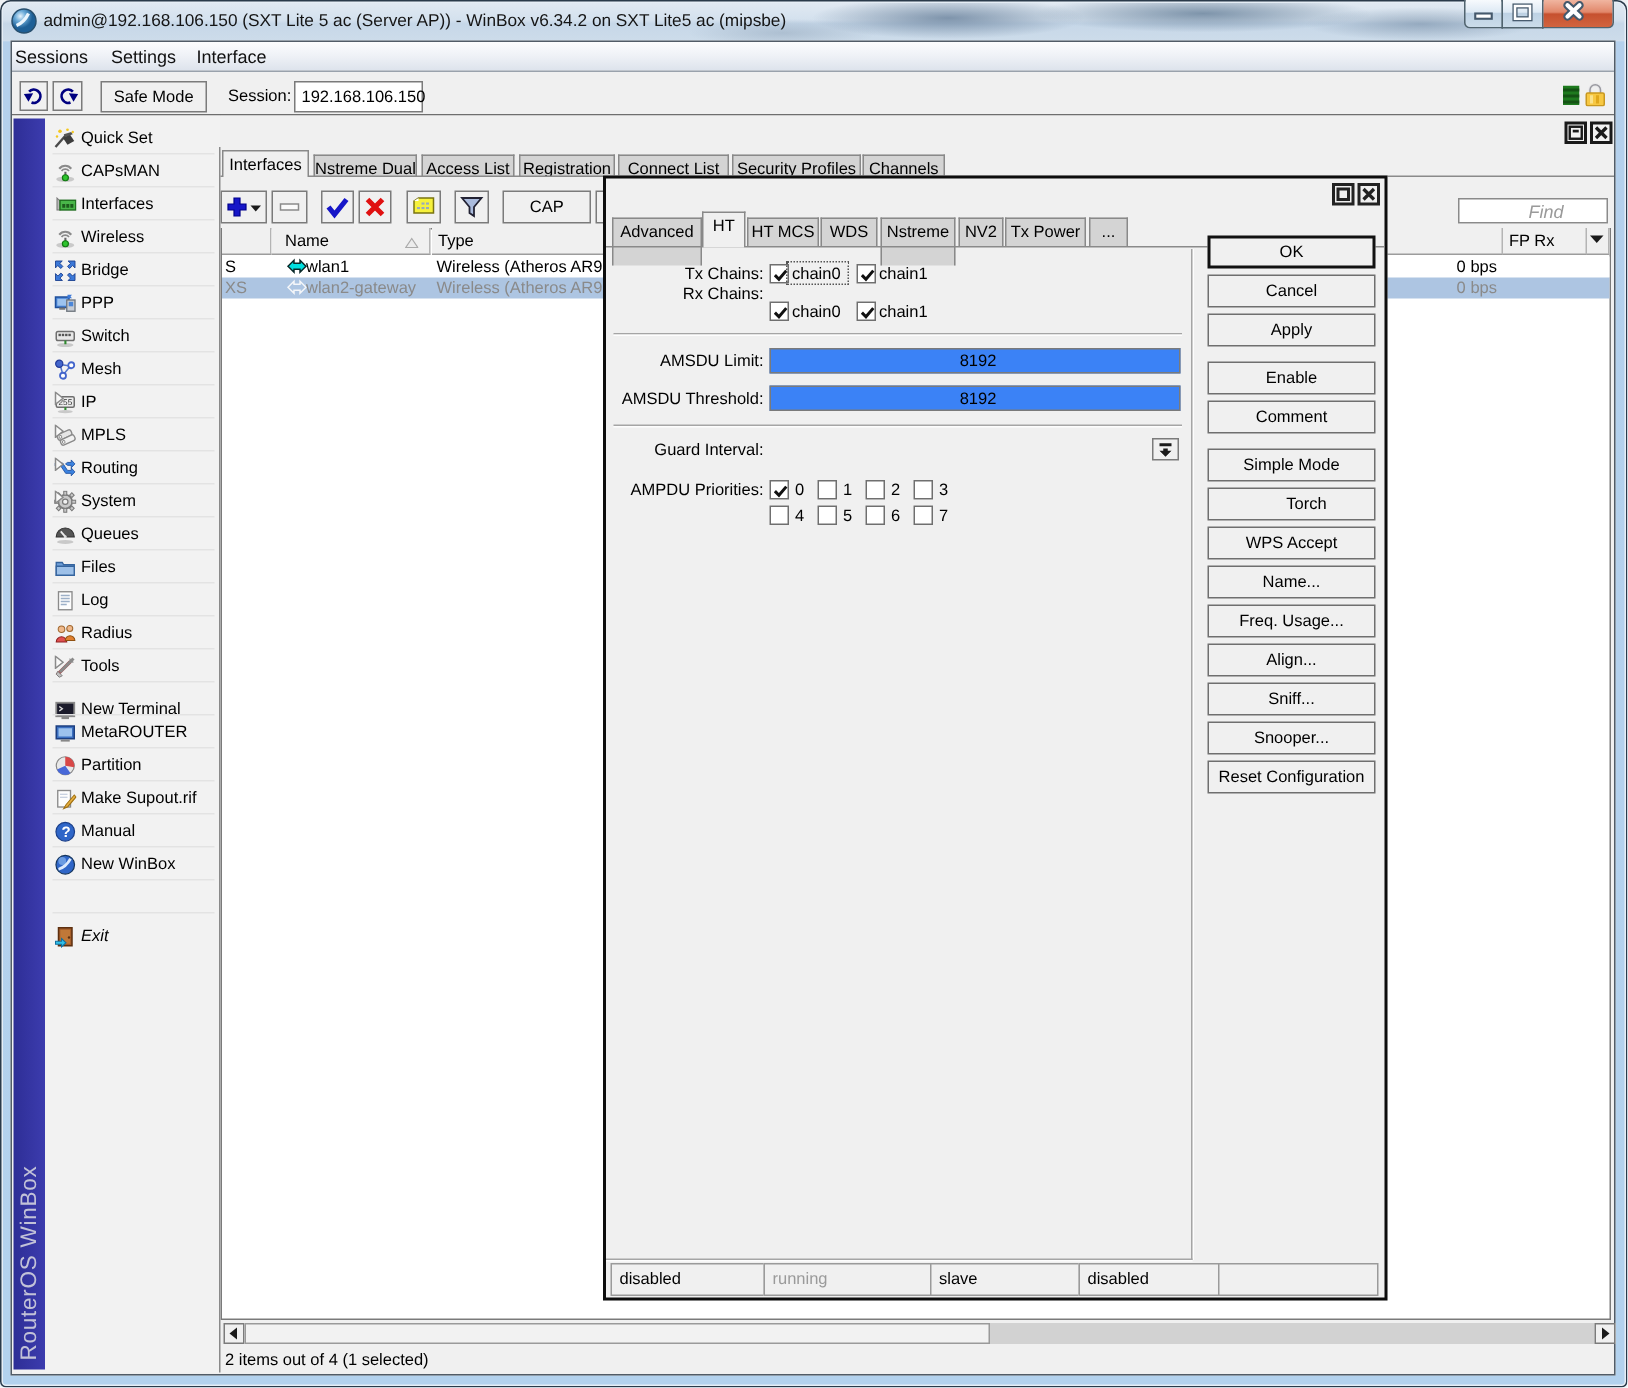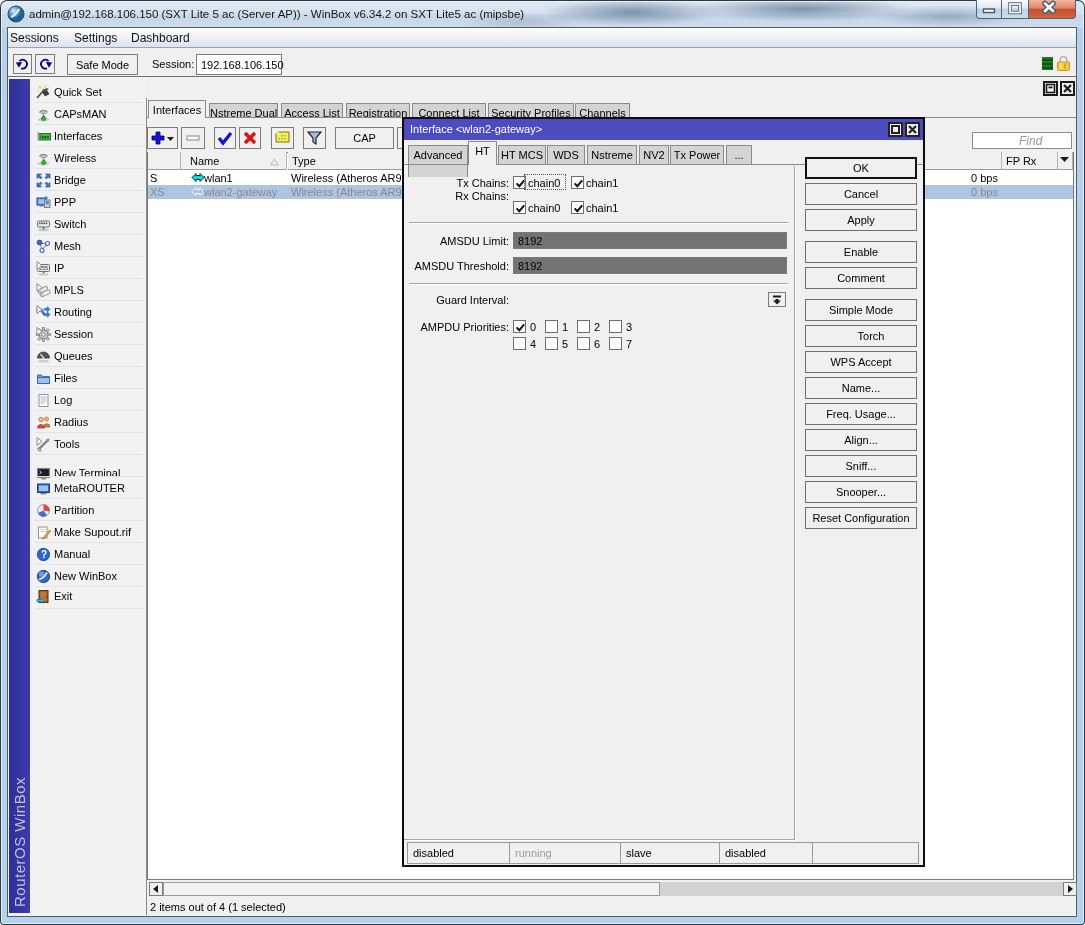--- a/index.html
+++ b/index.html
@@ -64,21 +64,21 @@
 .hdrcell { position:absolute; top:152px; height:18px; background:#f0f0f0; border-right:1px solid #b4b4b4; border-bottom:1px solid #9c9c9c; font-size:11px; }
 .row { position:absolute; height:14px; font-size:11px; }
 
 
 #dlg { left:402px; top:117px; width:523px; height:750px; background:#f0f0f0; border:2px solid #0d0d0d; }
 #dlgtitle { left:404px; top:119px; width:519px; height:21px; background:#4c4cc0; }
 #dlgtitle span { position:absolute; left:6px; top:4px; color:#fff; font-size:11px; }
 .dbtn { position:absolute; width:15px; height:15px; background:#efefef; border:2px solid #222; }
 .rbtn { position:absolute; left:805px; width:112px; height:22px; background:#f0f0f0; border:1px solid #6f6f6f; text-align:center; padding-top:4px; font-size:11px; }
 .flabel { position:absolute; font-size:11px; text-align:right; }
-.finput { position:absolute; background:#737373; border:1px solid #7a7a7a; font-size:11px; padding:2px 0 0 4px; }
+.finput { position:absolute; background:#3b82f6; border:1px solid #7a7a7a; font-size:11px; padding:2px 0 0 4px;text-align:center; }
 .cb { position:absolute; width:13px; height:13px; background:#fff; border:1px solid #6f6f6f; }
 .cb svg { position:absolute; left:0px; top:0px; }
 .hsep { position:absolute; height:2px; border-top:1px solid #a5a5a5; border-bottom:1px solid #fdfdfd; }
 .scell { position:absolute; top:842px; height:22px; border:1px solid #9a9a9a; font-size:11px; padding:4px 0 0 5px; background:#f0f0f0; }
 </style>
 </head>
 <body>
 <div id="page">
   <div id="frame" class="abs"></div>
   <div id="titlebar" class="abs"></div>
@@ -102,21 +102,21 @@
           <stop offset="100%" stop-color="#1d5f96"></stop>
         </radialGradient>
       </defs>
       <circle cx="9" cy="9" r="8" fill="url(#orbg)" stroke="#274f6e" stroke-width="1"></circle>
       <path d="M4 12 Q9 10 12 4" stroke="#eaf5fd" stroke-width="2.2" fill="none"></path>
     </svg>
   <div id="client" class="abs"></div>
   <div id="menubar" class="abs"></div>
   <div class="abs menuitem" style="left:0;margin-left:10px;">Sessions</div>
   <div class="abs menuitem" style="left:74px;">Settings</div>
-  <div class="abs menuitem" style="left:131px;">Dashboard</div>
+  <div class="abs menuitem" style="left:131px;">Interface</div>
   <div id="toolbar" class="abs"></div>
   <div class="btn" style="left:13px;top:54px;width:19px;height:20px;"><svg width="17" height="18">
         <path d="M5.4 6.1 A4.4 4.4 0 1 1 7.0 13.3" fill="none" stroke="#000080" stroke-width="1.8"></path>
         <path d="M1.9 7.6 L8.1 7.1 L5.0 12.8 Z" fill="#000080"></path>
       </svg></div>
   <div class="btn" style="left:35px;top:54px;width:20px;height:20px;"><svg width="18" height="18">
         <path d="M12.6 6.1 A4.4 4.4 0 1 0 11.0 13.3" fill="none" stroke="#000080" stroke-width="1.8"></path>
         <path d="M16.1 7.6 L9.9 7.1 L13.0 12.8 Z" fill="#000080"></path>
       </svg></div>
   <div class="btn" style="left:67px;top:54px;width:71px;height:21px;padding-top:4px;">Safe Mode</div>
@@ -284,21 +284,21 @@
           <rect x="6.5" y="0.5" width="2" height="2.6"></rect>
           <rect x="6.5" y="11.9" width="2" height="2.6"></rect>
           <rect x="0.5" y="6.5" width="2.6" height="2"></rect>
           <rect x="11.9" y="6.5" width="2.6" height="2"></rect>
           <rect x="2" y="2" width="2.2" height="2.2" transform="rotate(45 3.1 3.1)"></rect>
           <rect x="10.8" y="2" width="2.2" height="2.2" transform="rotate(45 11.9 3.1)"></rect>
           <rect x="2" y="10.8" width="2.2" height="2.2" transform="rotate(45 3.1 11.9)"></rect>
           <rect x="10.8" y="10.8" width="2.2" height="2.2" transform="rotate(45 11.9 11.9)"></rect>
         </g>
       </svg>
-      <span class="lbl">Session</span>
+      <span class="lbl">System</span>
       <svg class="sbarr" width="7" height="9">
         <path d="M1 0.5 L6 4.5 L1 8.5 Z" fill="#f8f8f8" stroke="#8a8a8a" stroke-width="1"></path>
       </svg>
     </div>
   <div class="sbsep" style="top:344.0px;"></div>
   <div class="sbitem" style="top:344.5px;">
       <svg width="15" height="15" viewBox="0 0 15 15">
         <path d="M1.5 9 a6 6 0 0 1 12 0 z" fill="#555" stroke="#333" stroke-width="0.8"></path>
         <path d="M7.5 8.8 L4.5 5.2" stroke="#eee" stroke-width="1.2"></path>
         <circle cx="7.5" cy="8.8" r="1" fill="#ddd"></circle>
@@ -394,21 +394,21 @@
   <div class="sbsep" style="top:564.0px;"></div>
   <div class="sbitem" style="top:564.5px;">
       <svg width="15" height="15" viewBox="0 0 15 15">
         <circle cx="7.5" cy="7.5" r="6.2" fill="#2f66c8" stroke="#16365e" stroke-width="0.8"></circle>
         <circle cx="5.5" cy="5" r="2.6" fill="#7aaae8" opacity="0.8"></circle>
         <path d="M3 10.5 Q8 9 11 3.5" stroke="#dceafc" stroke-width="1.8" fill="none"></path>
       </svg>
       <span class="lbl">New WinBox</span>
     </div>
   <div class="sbsep" style="top:586.0px;"></div>
-  <div class="sbitem" style="top:585px;">
+  <div class="sbitem" style="top:613px;font-style:italic;">
       <svg width="15" height="15" viewBox="0 0 15 15">
         <rect x="3" y="1.5" width="9" height="12" fill="#a05a28" stroke="#5e3010" stroke-width="1"></rect>
         <rect x="4.2" y="2.8" width="6.6" height="9.4" fill="#c07838"></rect>
         <circle cx="10" cy="8" r="0.8" fill="#5e3010"></circle>
         <path d="M1 10.5 h4 v-1.8 l3 2.8 -3 2.8 v-1.8 h-4z" fill="#30c0e8" stroke="#1070a0" stroke-width="0.7"></path>
       </svg>
       <span class="lbl">Exit</span>
     </div>
   <div class="sbsep" style="top:608.0px;"></div>
   <div id="mdi" class="abs"></div>
@@ -496,35 +496,32 @@
   <div class="btn" style="left:149px;top:882px;width:14px;height:14px;"><svg width="12" height="12">
         <path d="M8 2 v8 l-5-4z" fill="#1a1a1a"></path>
       </svg></div>
   <div class="abs" style="left:163px;top:882px;width:497px;height:14px;background:#f2f2f2;border:1px solid #9a9a9a;"></div>
   <div class="abs" style="left:660px;top:882px;width:403px;height:14px;background:#d2d2d2;"></div>
   <div class="btn" style="left:1063px;top:882px;width:14px;height:14px;"><svg width="12" height="12">
         <path d="M4 2 v8 l5-4z" fill="#1a1a1a"></path>
       </svg></div>
   <div class="abs" style="left:150px;top:901px;font-size:11px;">2 items out of 4 (1 selected)</div>
   <div id="dlg" class="abs"></div>
-  <div id="dlgtitle" class="abs">
-      <span>Interface &lt;wlan2-gateway&gt;</span>
-    </div>
   <div class="dbtn" style="left:888px;top:122px;"><svg width="11" height="11">
         <rect x="2" y="2" width="7" height="7" fill="none" stroke="#222" stroke-width="2"></rect>
       </svg></div>
   <div class="dbtn" style="left:905px;top:122px;"><svg width="11" height="11">
         <path d="M2 2 L9 9 M9 2 L2 9" stroke="#222" stroke-width="2.2"></path>
       </svg></div>
 
   <div class="tab" style="left:408px;top:145px;width:60px;height:32px;">Advanced</div>
   <div class="tab tabsel" style="left:468px;top:141px;width:29px;height:23px;">HT</div>
   <div class="tab" style="left:498px;top:145px;width:48px;height:19px;">HT MCS</div>
   <div class="tab" style="left:547px;top:145px;width:38px;height:19px;">WDS</div>
-  <div class="tab" style="left:587px;top:145px;width:50px;height:19px;">Nstreme</div>
+  <div class="tab" style="left:587px;top:145px;width:50px;height:32px;">Nstreme</div>
   <div class="tab" style="left:639px;top:145px;width:30px;height:19px;">NV2</div>
   <div class="tab" style="left:670px;top:145px;width:54px;height:19px;">Tx Power</div>
   <div class="tab" style="left:726px;top:145px;width:26px;height:19px;">...</div>
   <div class="abs" style="left:404px;top:164px;width:519px;height:1px;background:#8a8a8a;"></div>
   <div class="abs" style="left:469px;top:164px;width:27px;height:1px;background:#f0f0f0;"></div>
 
   <div class="flabel" style="left:404px;top:177px;width:105px;">Tx Chains:</div>
   <div class="cb" style="left:513px;top:176px;">
       <svg width="13" height="13">
         <path d="M2.6 6.4 L5.3 9.2 L10.2 3.4" fill="none" stroke="#111" stroke-width="2"></path>

